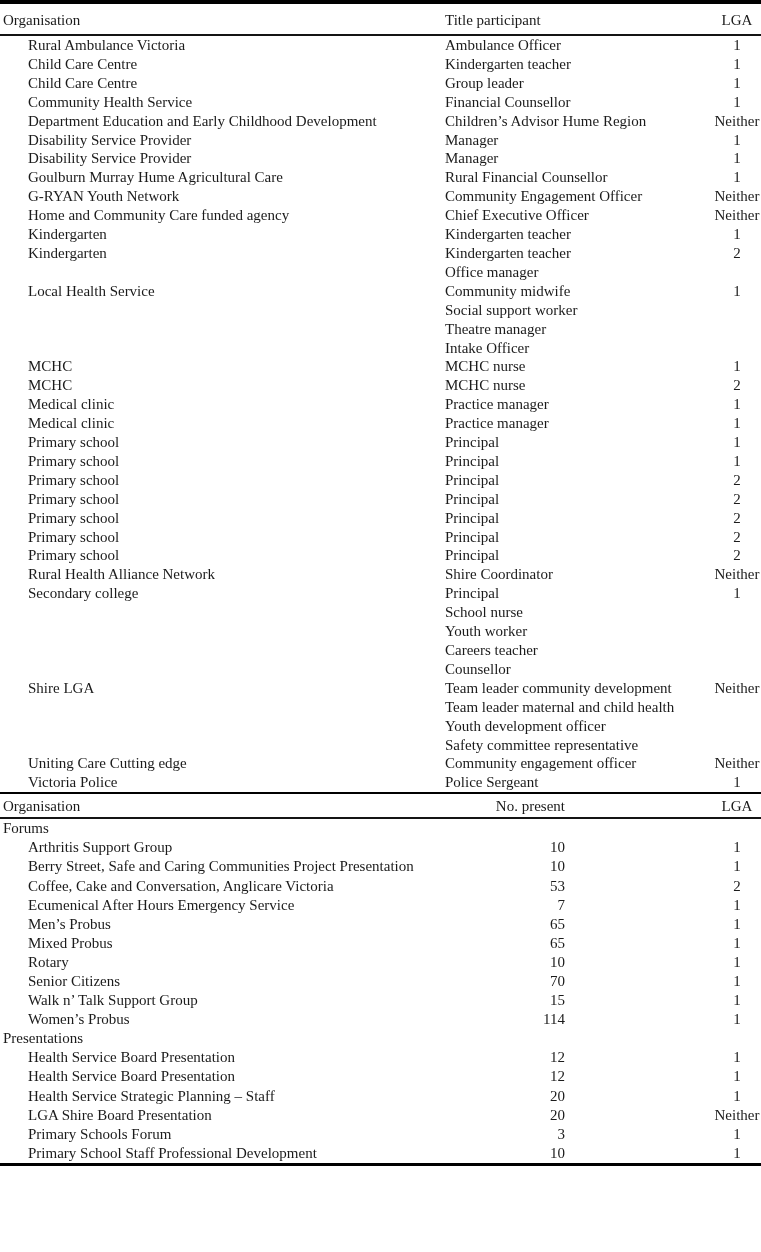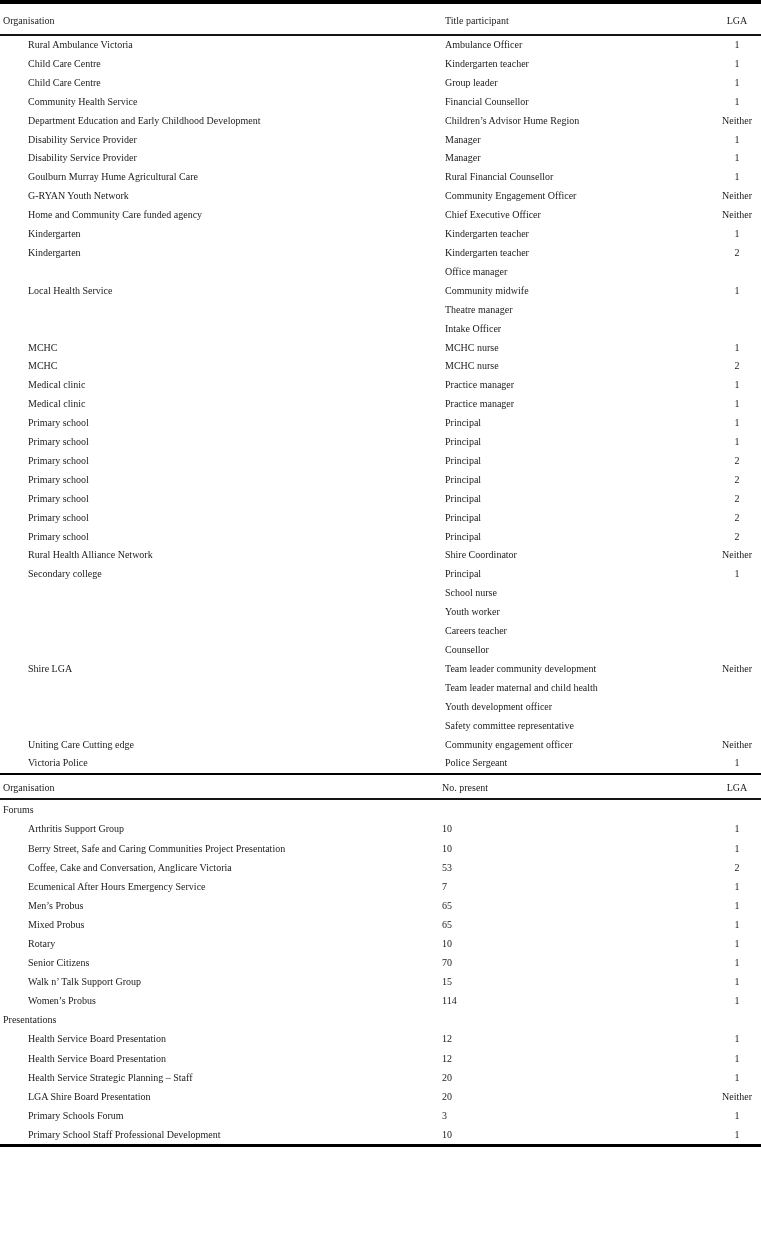--- a/index.html
+++ b/index.html
@@ -2,21 +2,21 @@
 <html><head>
 <meta charset="utf-8">
 <style>
   html, body { margin: 0; padding: 0; background: #ffffff; }
   .page {
     position: relative;
     width: 761px;
     height: 1252px;
     background: #ffffff;
     font-family: "Liberation Serif", "DejaVu Serif", serif;
-    font-size: 10px;
+    font-size: 15px;
     color: #1b1b1b;
     overflow: hidden;
   }
   table {
     width: 761px;
     border-collapse: collapse;
     table-layout: fixed;
   }
   col.c1 { width: 442px; }
   col.c2 { width: 271px; }
@@ -43,21 +43,21 @@
     height: 21px;
     padding-top: 2px;
     border-bottom: 2px solid #141414;
     text-align: left;
   }
   .t2 td { height: 19.1px; line-height: 19.1px; }
   
   th.org, td.grp { padding-left: 3px; text-align: left; }
   td.org { padding-left: 28px; }
   .t1 th.mid, .t1 td.mid { padding-left: 3px; text-align: left; }
-  .t2 th.mid, .t2 td.mid { padding-right: 148px; text-align: left; margin-top: 8px; }
+  .t2 th.mid, .t2 td.mid { padding-right: 148px; text-align: right; margin-top: 8px; }
   th.lga, td.lga { text-align: center; }
 </style>
 </head>
 <body>
 
 <div class="page">
 
   <table class="t1">
     <colgroup>
         <col class="c1">
@@ -137,20 +137,25 @@
           <td class="mid">Office manager</td>
           <td class="lga"></td>
         </tr>
         <tr>
           <td class="org">Local Health Service</td>
           <td class="mid">Community midwife</td>
           <td class="lga">1</td>
         </tr>
         <tr>
           <td class="org"></td>
+          <td class="mid">Social support worker</td>
+          <td class="lga"></td>
+        </tr>
+        <tr>
+          <td class="org"></td>
           <td class="mid">Theatre manager</td>
           <td class="lga"></td>
         </tr>
         <tr>
           <td class="org"></td>
           <td class="mid">Intake Officer</td>
           <td class="lga"></td>
         </tr>
         <tr>
           <td class="org">MCHC</td>

